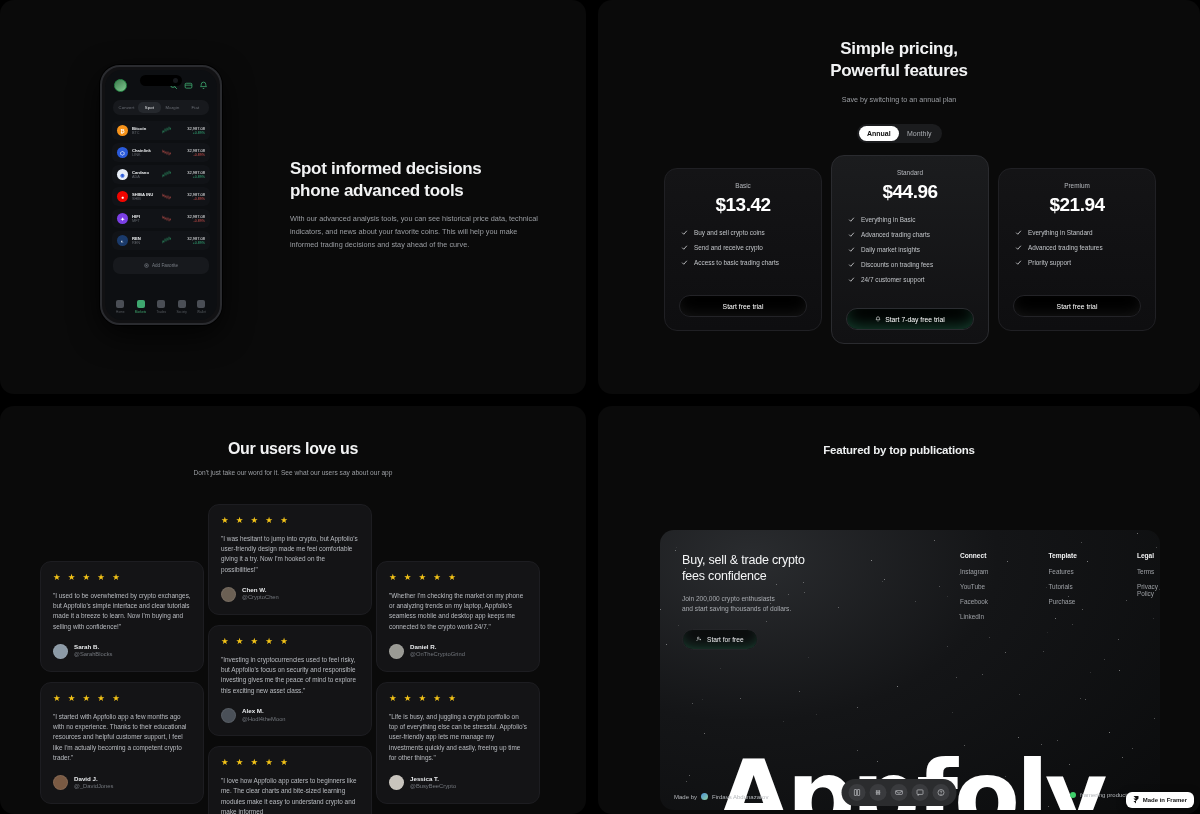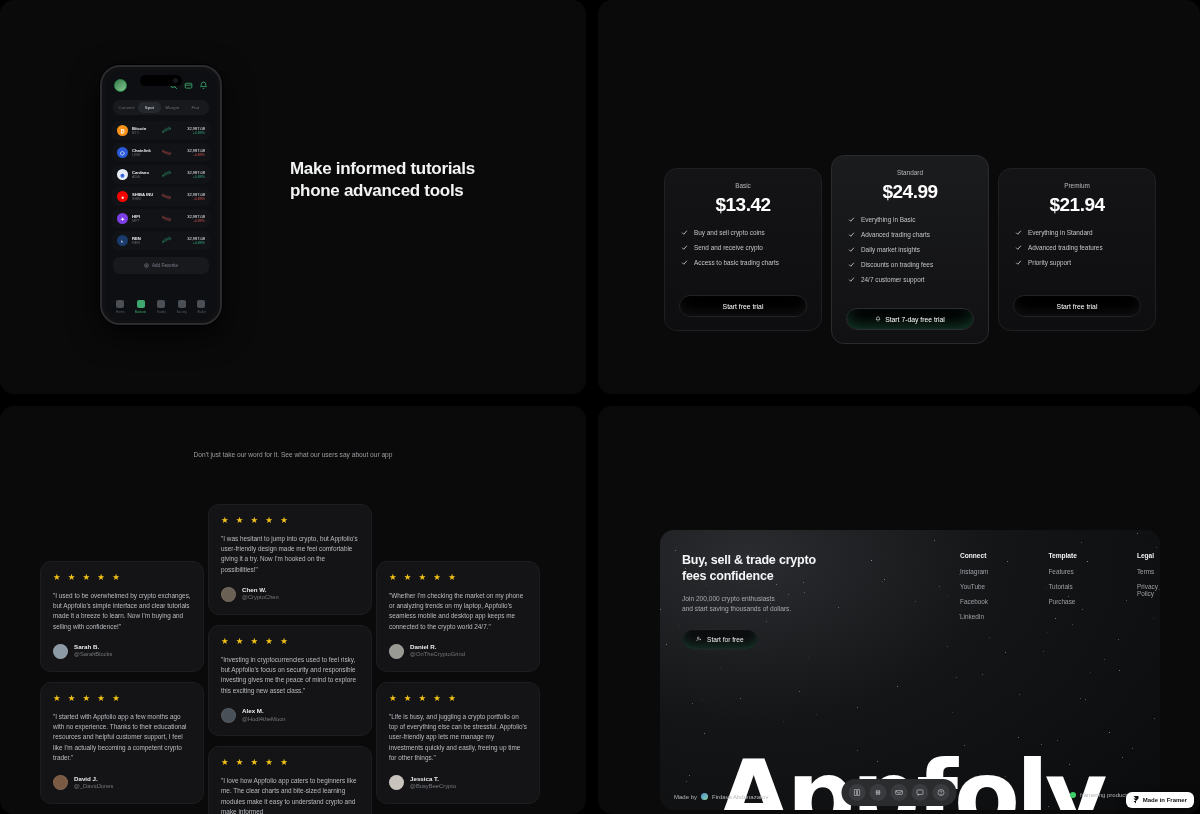--- a/index.html
+++ b/index.html
@@ -116,21 +116,21 @@
 
   
   .feat-title{ text-align:center; padding-top:38px; font-size:11.5px; color:#eef0f1; font-weight:bold; letter-spacing:-.2px;}
 
   .cta{ position:absolute; left:62px; top:124px; width:500px; height:280px; border-radius:14px;
         background:radial-gradient(110% 130% at 18% 10%, #2a2c2f 0%, #141517 45%, #0b0c0d 100%);
         overflow:hidden; }
   .stars-bg{ position:absolute; inset:0; }
   .stars-bg i{ position:absolute; width:1px;height:1px;background:#fff; border-radius:50%; opacity:.35;}
   .cta-h{ position:absolute; left:22px; top:22px; width:200px;}
-  .cta-h h3{ font-size:12.5px; line-height:1.3; color:#f4f5f6; font-weight:bold; letter-spacing:-.2px;}
+  .cta-h h3{ font-size:12.5px; line-height:1.3; color:#f4f5f6; font-weight:normal; letter-spacing:-.2px;}
   .cta-h p{ margin-top:9px; font-size:6.6px; line-height:1.6; color:#a8abb0;}
   .cta-btn{ margin-top:14px; display:inline-flex; align-items:center; gap:5px;
             background:#0c0d0e; border:1px solid #242528; border-radius:12px;
             padding:6px 13px; font-size:6.6px; color:#edeef0;
             box-shadow:0 -6px 14px -6px rgba(74,222,160,.30) inset;}
   .fcols{ position:absolute; left:300px; top:22px; display:flex; gap:60px;}
   .fcol h4{ font-size:6.6px; color:#f1f2f3; font-weight:bold; margin-bottom:9px;}
   .fcol a{ display:block; font-size:6.4px; color:#9da0a5; text-decoration:none; margin-bottom:8px;}
   .bigword{ position:absolute; left:0; right:0; bottom:-34px; text-align:center;
             font-size:96px; font-weight:bold; color:#fff; letter-spacing:-4px;
@@ -305,27 +305,39 @@
   <div class="ph-nav-it">
     <div class="ph-nav-ic"></div>
     <div class="ph-nav-lb">Wallet</div>
   </div>
           </div>
       </div>
     </div>
 
     <div class="copy-a">
       <h2>
-        <span>Make informed tutorials</span><br>
+        <span>Spot informed decisions</span><br>
         <span>phone advanced tools</span>
       </h2>
+      <p>With our advanced analysis tools, you can see historical price data, technical indicators, and news about your favorite coins. This will help you make informed trading decisions and stay ahead of the curve.</p>
     </div>
   </section>
 
   <section class="panel panel-b">
+    <div class="pr-head">
+      <h2>
+        <span>Simple pricing,</span><br>
+        <span>Powerful features</span>
+      </h2>
+      <div class="pr-sub">Save by switching to an annual plan</div>
+      <div class="seg" id="seg">
+          <div class="seg-it active">Annual</div>
+          <div class="seg-it">Monthly</div>
+        </div>
+    </div>
     <div class="cards" id="pcards">
   <div class="pcard basic">
     <div class="pc-tier">Basic</div>
     <div class="pc-price">$13.42</div>
     <div class="pc-feats">
       <div class="pc-feat">
         <svg class="chk" viewBox="0 0 24 24" fill="none" stroke="currentColor" stroke-width="2.6">
                 <path d="M4 12.5l5.5 5.5L20 6"></path>
               </svg>
               <span>Buy and sell crypto coins</span>
@@ -343,21 +355,21 @@
               <span>Access to basic trading charts</span>
             </div>
     </div>
     <div class="pc-btn">
 
       <span>Start free trial</span>
     </div>
   </div>
   <div class="pcard std">
     <div class="pc-tier">Standard</div>
-    <div class="pc-price">$24.99</div>
+    <div class="pc-price">$44.96</div>
     <div class="pc-feats">
       <div class="pc-feat">
         <svg class="chk" viewBox="0 0 24 24" fill="none" stroke="currentColor" stroke-width="2.6">
                 <path d="M4 12.5l5.5 5.5L20 6"></path>
               </svg>
               <span>Everything in Basic</span>
             </div>
             <div class="pc-feat">
         <svg class="chk" viewBox="0 0 24 24" fill="none" stroke="currentColor" stroke-width="2.6">
                 <path d="M4 12.5l5.5 5.5L20 6"></path>
@@ -417,20 +429,21 @@
     <div class="pc-btn">
 
       <span>Start free trial</span>
     </div>
   </div>
       </div>
   </section>
 
   <section class="panel panel-c">
     <div class="tc-head">
+      <h2>Our users love us</h2>
       <div class="tc-sub">Don't just take our word for it. See what our users say about our app</div>
     </div>
   </section>
   <div class="tcols" id="tcols">
   <div class="tcol tcol-1">
 
       <div class="tcard">
         <div class="stars">★ ★ ★ ★ ★</div>
         <div class="tquote">"I used to be overwhelmed by crypto exchanges, but Appfolio's simple interface and clear tutorials made it a breeze to learn. Now I'm buying and selling with confidence!"</div>
         <div class="tauthor">
@@ -504,20 +517,21 @@
           <div>
             <div class="tname">Jessica T.</div>
             <div class="thandle">@BusyBeeCrypto</div>
           </div>
           </div>
       </div>
   </div>
     </div>
 
   <section class="panel panel-d">
+    <div class="feat-title">Featured by top publications</div>
 
     <div class="cta">
       <div class="stars-bg" id="starsbg">
           <i style="left:59.71%;top:29.93%;opacity:0.39"></i>
           <i style="left:98.71%;top:67.22%;opacity:0.38"></i>
           <i style="left:86.99%;top:91.53%;opacity:0.16"></i>
           <i style="left:99.74%;top:20.96%;opacity:0.22"></i>
           <i style="left:99.28%;top:5.90%;opacity:0.31"></i>
           <i style="left:3.03%;top:7.20%;opacity:0.46"></i>
           <i style="left:92.40%;top:80.96%;opacity:0.49"></i>

